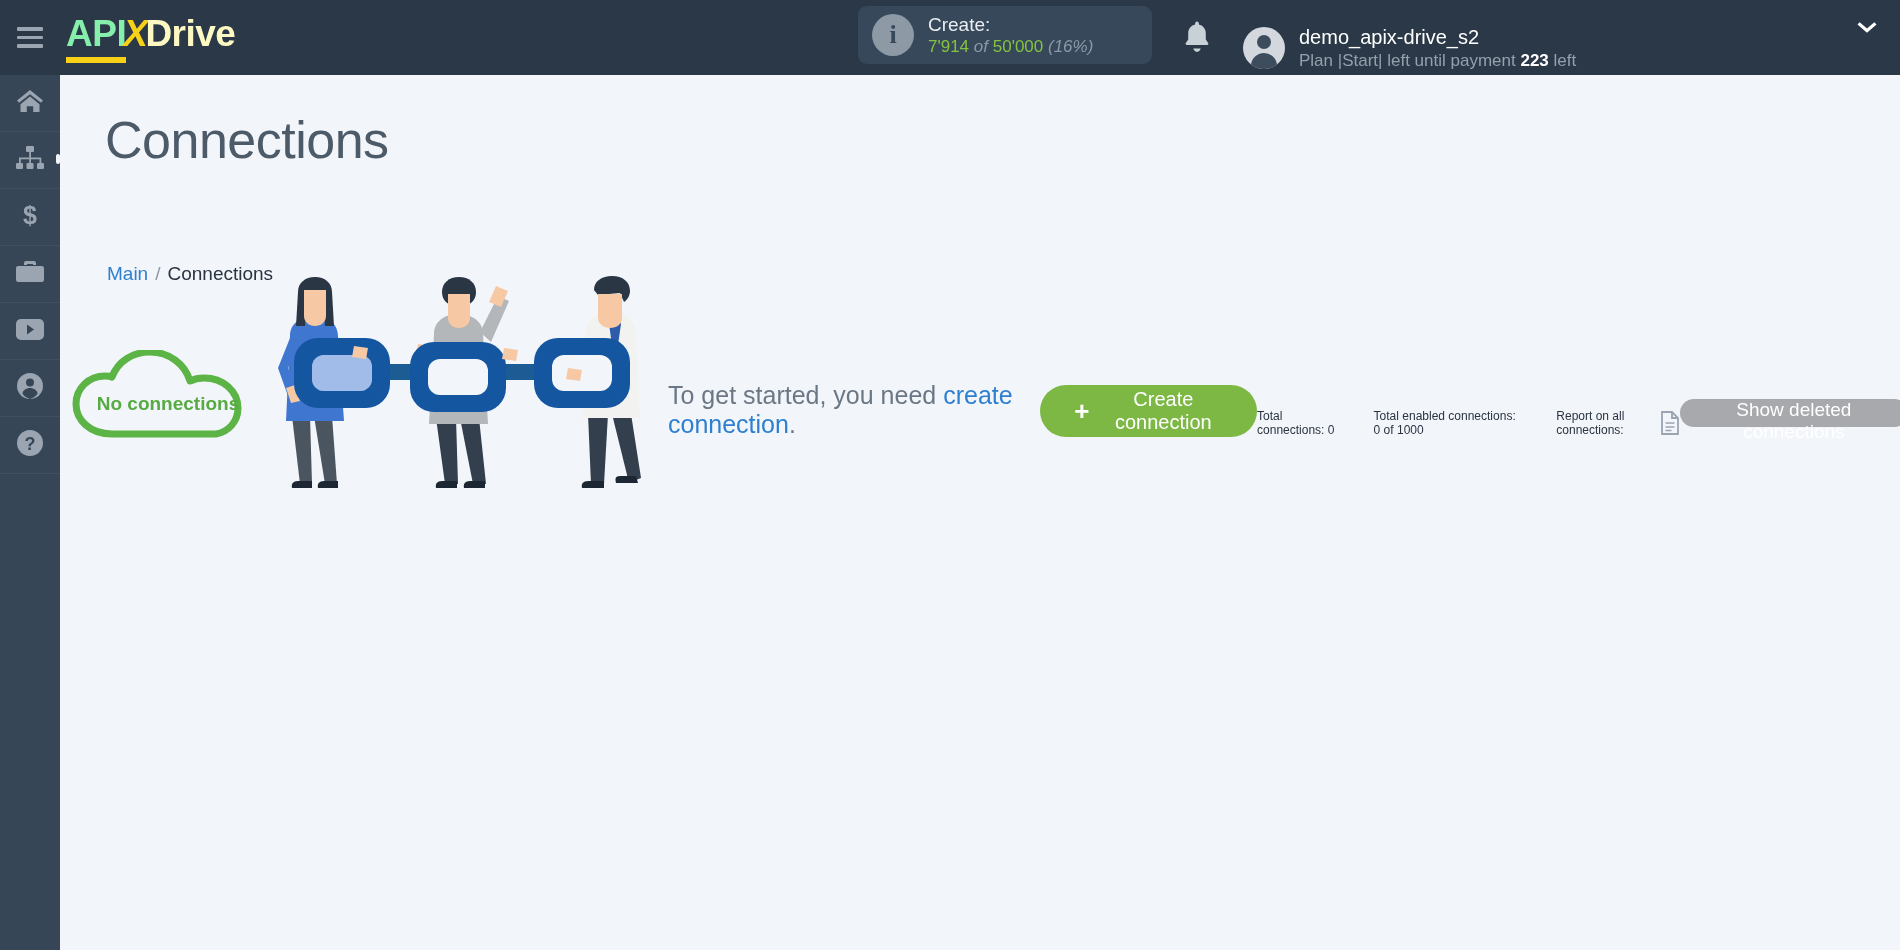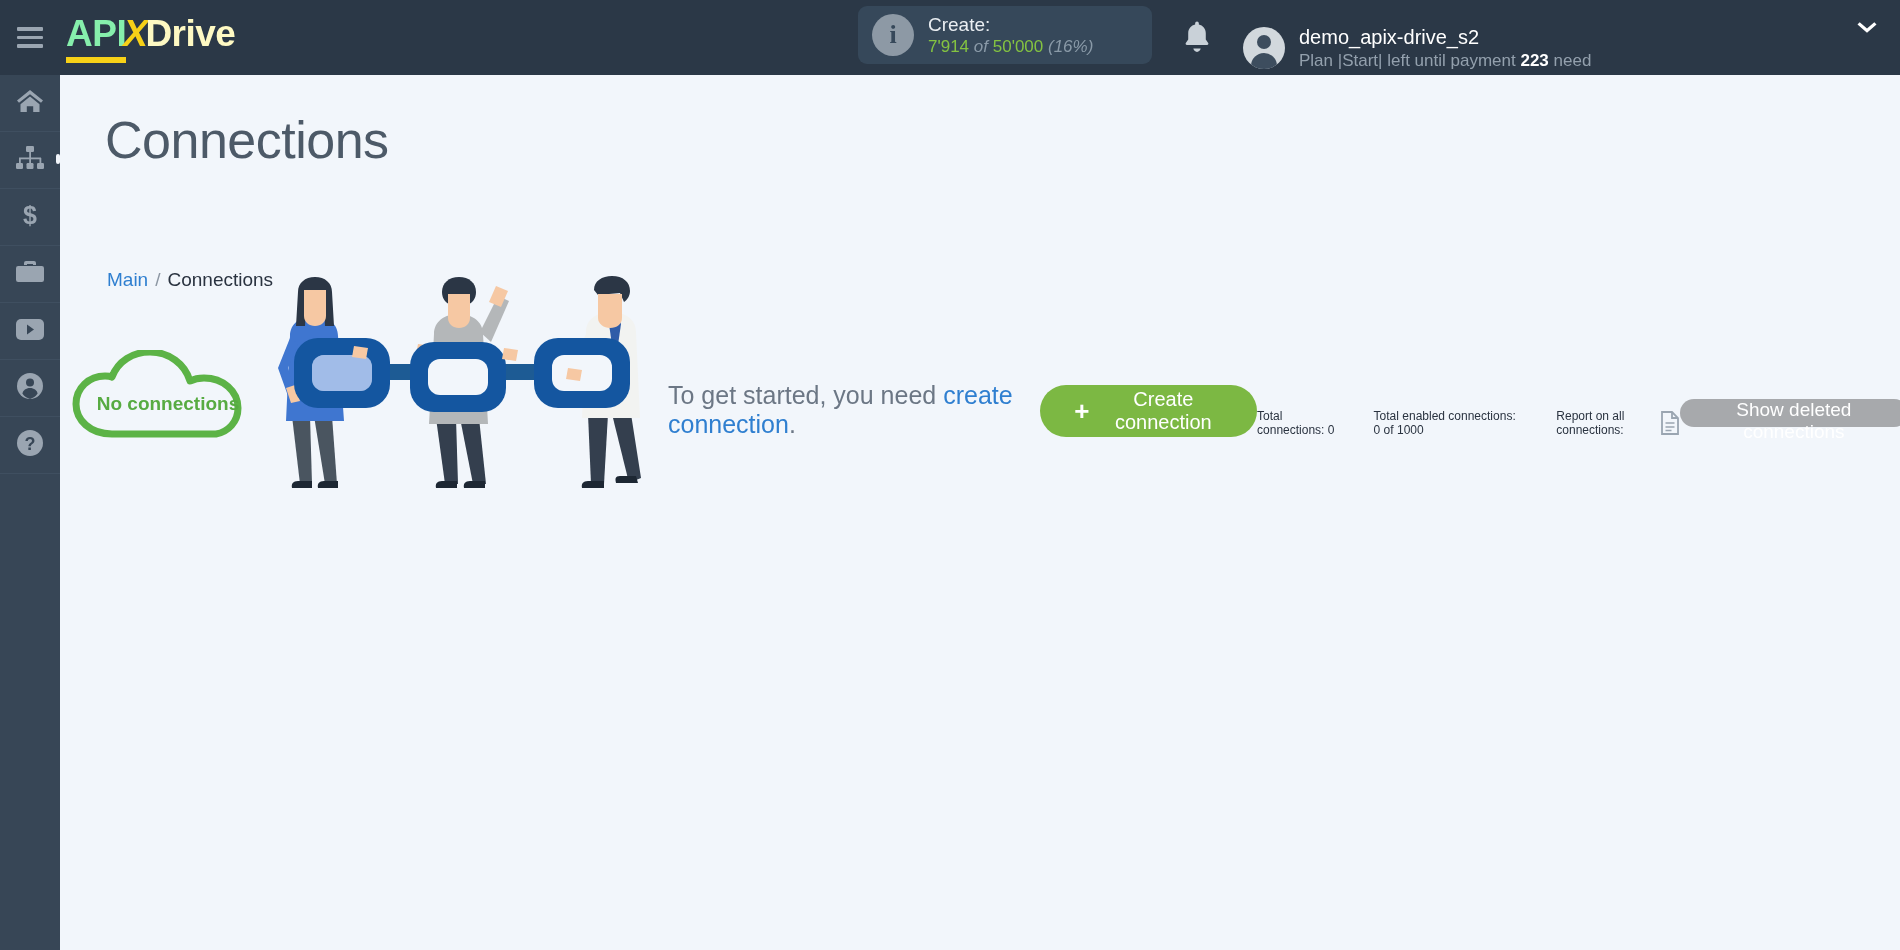--- a/index.html
+++ b/index.html
@@ -123,21 +123,21 @@
     width: 1840px; height: 875px;
     background: #f2f6fb;
     overflow: hidden;
   }
   .page-title {
     position: absolute; left: 45px; top: 35px;
     font-size: 52px; color: #4d5a68; font-weight: normal;
     letter-spacing: -0.5px;
   }
   .breadcrumb {
-    position: absolute; left: 47px; top: 194px;
+    position: absolute; left: 47px; top: 188px;
     font-size: 19px; color: #2a3340;
   }
   .breadcrumb a { color: #2f7fd0; text-decoration: none; cursor: pointer; }
   .breadcrumb .sep { color: #8d97a3; margin: 0 7px; }
 
   .center-col {
     position: absolute; left: 8px; top: 205px;
     width: 1840px;
     display: flex; flex-direction: row; align-items: center;
   }
@@ -226,21 +226,21 @@
       </svg>
     </div>
 
     <div class="user-block">
       <div class="avatar"></div>
       <div class="user-text">
         <div class="user-name">demo_apix-drive_s2</div>
         <div class="user-plan">
           <span>Plan |Start| left until payment</span>
           <b>223</b>
-          <span>need</span>
+          <span>left</span>
         </div>
       </div>
     </div>
 
     <div class="chevron">
       <svg width="24" height="14" viewBox="0 0 24 14">
         <path fill="#ffffff" d="M2.5 2.5l9.5 8.2 9.5-8.2-2.2-2.2L12 6.4 4.7.3z"></path>
       </svg>
     </div>
   </div>

